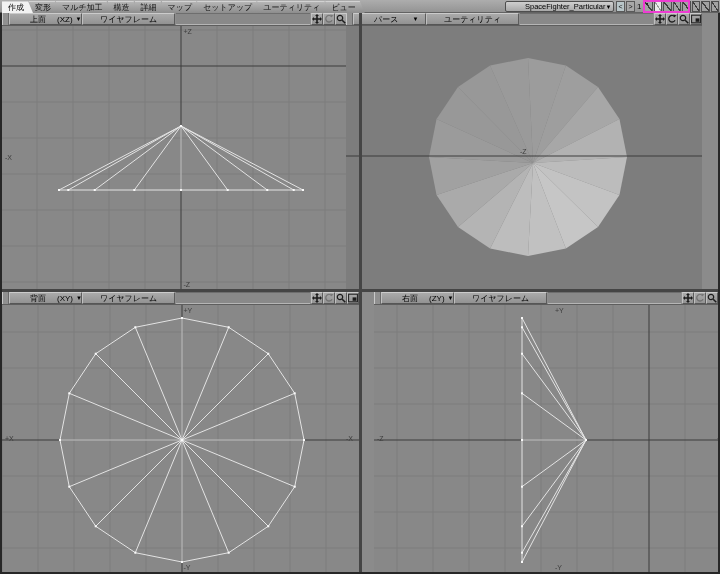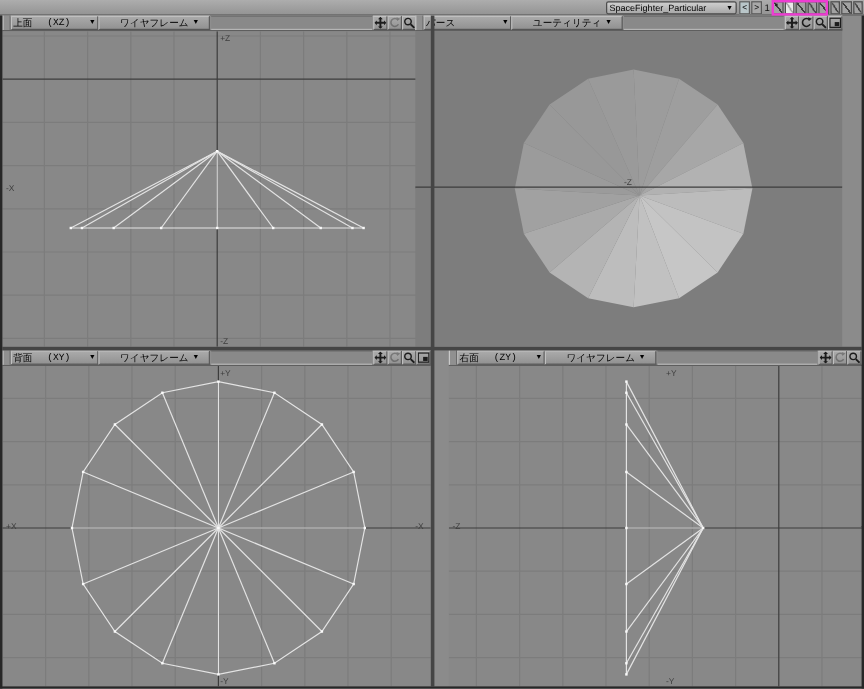--- a/index.html
+++ b/index.html
@@ -13,21 +13,21 @@
   .tabs { position:absolute; left:2px; top:1px; height:12px; display:flex; }
   .tab { position:relative; height:12px; line-height:12px; padding:0 9px 0 6px; margin-right:-4px;
          font-size:8px; color:#111; background:linear-gradient(#b5b5b5,#8d8d8d);
          clip-path:polygon(0 0, calc(100% - 5px) 0, 100% 100%, 0 100%);
          border-top:1px solid #d2d2d2; white-space:nowrap; cursor:default; }
   .tab.active { background:#f2f2f2; z-index:5; color:#000; }
 
   .obj-dd { position:absolute; left:505px; top:1px; width:109px; height:11px;
             background:linear-gradient(#cfcfcf,#a8a8a8); border:1px solid #4e4e4e; border-radius:2px;
             font-size:7.5px; color:#000; display:flex; align-items:center; justify-content:space-between;
-            padding:0 2px; white-space:nowrap; }
+            padding:0 19px; white-space:nowrap; }
   .obj-dd .arr { font-size:6px; }
   .nav-btn { position:absolute; top:1px; width:9px; height:11px; background:#a8a8a8;
              border:1px solid #5a5a5a; font-size:7px; line-height:9px; text-align:center; color:#111; }
   .nav-prev { left:616px; background:#b9c6c9; }
   .nav-next { left:626px; }
   .bank-num { position:absolute; left:637px; top:2px; font-size:8px; color:#101010; }
   .layers { position:absolute; left:644px; top:1px; width:75px; height:11px; display:flex; gap:1px; }
   .layer-btn { flex:1; position:relative; border:1px solid #4f4f4f;
                background:linear-gradient(to top right, transparent 44%, #3e3e3e 44%, #3e3e3e 56%, transparent 56%), #a2a2a2; }
   .layer-btn.selected { background:linear-gradient(to top right, transparent 44%, #9a9a9a 44%, #9a9a9a 56%, transparent 56%), #e9e9e9; }
@@ -41,24 +41,24 @@
   .vp-tr { left:346px; top:13px;  width:356px; height:252px; }
   .vp-bl { left:2px;   top:292px; width:357px; height:216px; }
   .vp-br { left:374px; top:292px; width:356px; height:280px; }
 
   .vp-header { position:relative; height:13px; background:#8e8e8e; display:flex; align-items:stretch;
                border-bottom:1px solid #5e5e5e; }
   .hspacer { width:7px; border-right:1px solid #6a6a6a; border-left:1px solid #c9c9c9; background:#909090; }
   .hbtn { background:linear-gradient(#aaaaaa,#929292); border-top:1px solid #cbcbcb; border-left:1px solid #c0c0c0;
           border-right:1px solid #5c5c5c; border-bottom:1px solid #565656;
           font-size:8px; color:#000; display:flex; align-items:center; white-space:nowrap; overflow:hidden; }
-  .dd-view { width:73px; padding:0 1px; justify-content:space-between; }
-  .dd-mode { width:93px; padding:0 17px; justify-content:space-between; }
+  .dd-view { width:73px; padding:0 20px; justify-content:space-between; }
+  .dd-mode { width:93px; padding:0 17px; justify-content:space-between;flex-direction:column; }
   .dd-arr { font-size:6px; margin-left:3px; }
-  .axis-lab { margin-left:0;font-family:Liberation Mono, monospace; }
+  .axis-lab { margin-left:11px; }
   .htitle { flex:1; background:#898989; border-top:1px solid #6e6e6e; border-bottom:1px solid #b5b5b5; margin:0 1px; }
   .icon-btn { width:12px; background:linear-gradient(#ababab,#939393); border-top:1px solid #cbcbcb;
               border-left:1px solid #c0c0c0; border-right:1px solid #5c5c5c; border-bottom:1px solid #565656;
               display:flex; align-items:center; justify-content:center; }
   .icon-btn svg { display:block; }
   .icon-dim { opacity:.32; }
 
   .vp-canvas { position:relative; width:100%; }
   .vp-tl .vp-canvas, .vp-tr .vp-canvas { height:263px; }
   .vp-bl .vp-canvas, .vp-br .vp-canvas { height:267px; }
@@ -71,20 +71,31 @@
   .frame-l { left:0; top:13px; width:2px; height:561px; }
   .frame-r { left:718px; top:13px; width:2px; height:561px; }
   .frame-b { left:0; top:572px; width:720px; height:2px; }
 </style>
 </head>
 <body>
 
 <div class="app">
 
   <div class="topbar">
+    <div class="tabs">
+      <div class="tab active">作成</div>
+      <div class="tab">変形</div>
+      <div class="tab">マルチ加工</div>
+      <div class="tab">構造</div>
+      <div class="tab">詳細</div>
+      <div class="tab">マップ</div>
+      <div class="tab">セットアップ</div>
+      <div class="tab">ユーティリティ</div>
+      <div class="tab">ビュー</div>
+    </div>
 
     <div class="obj-dd">
       <span>SpaceFighter_Particular</span>
       <span class="arr">▼</span>
     </div>
 
     <div class="nav-btn nav-prev">&lt;</div>
     <div class="nav-btn nav-next">&gt;</div>
     <span class="bank-num">1</span>
 

